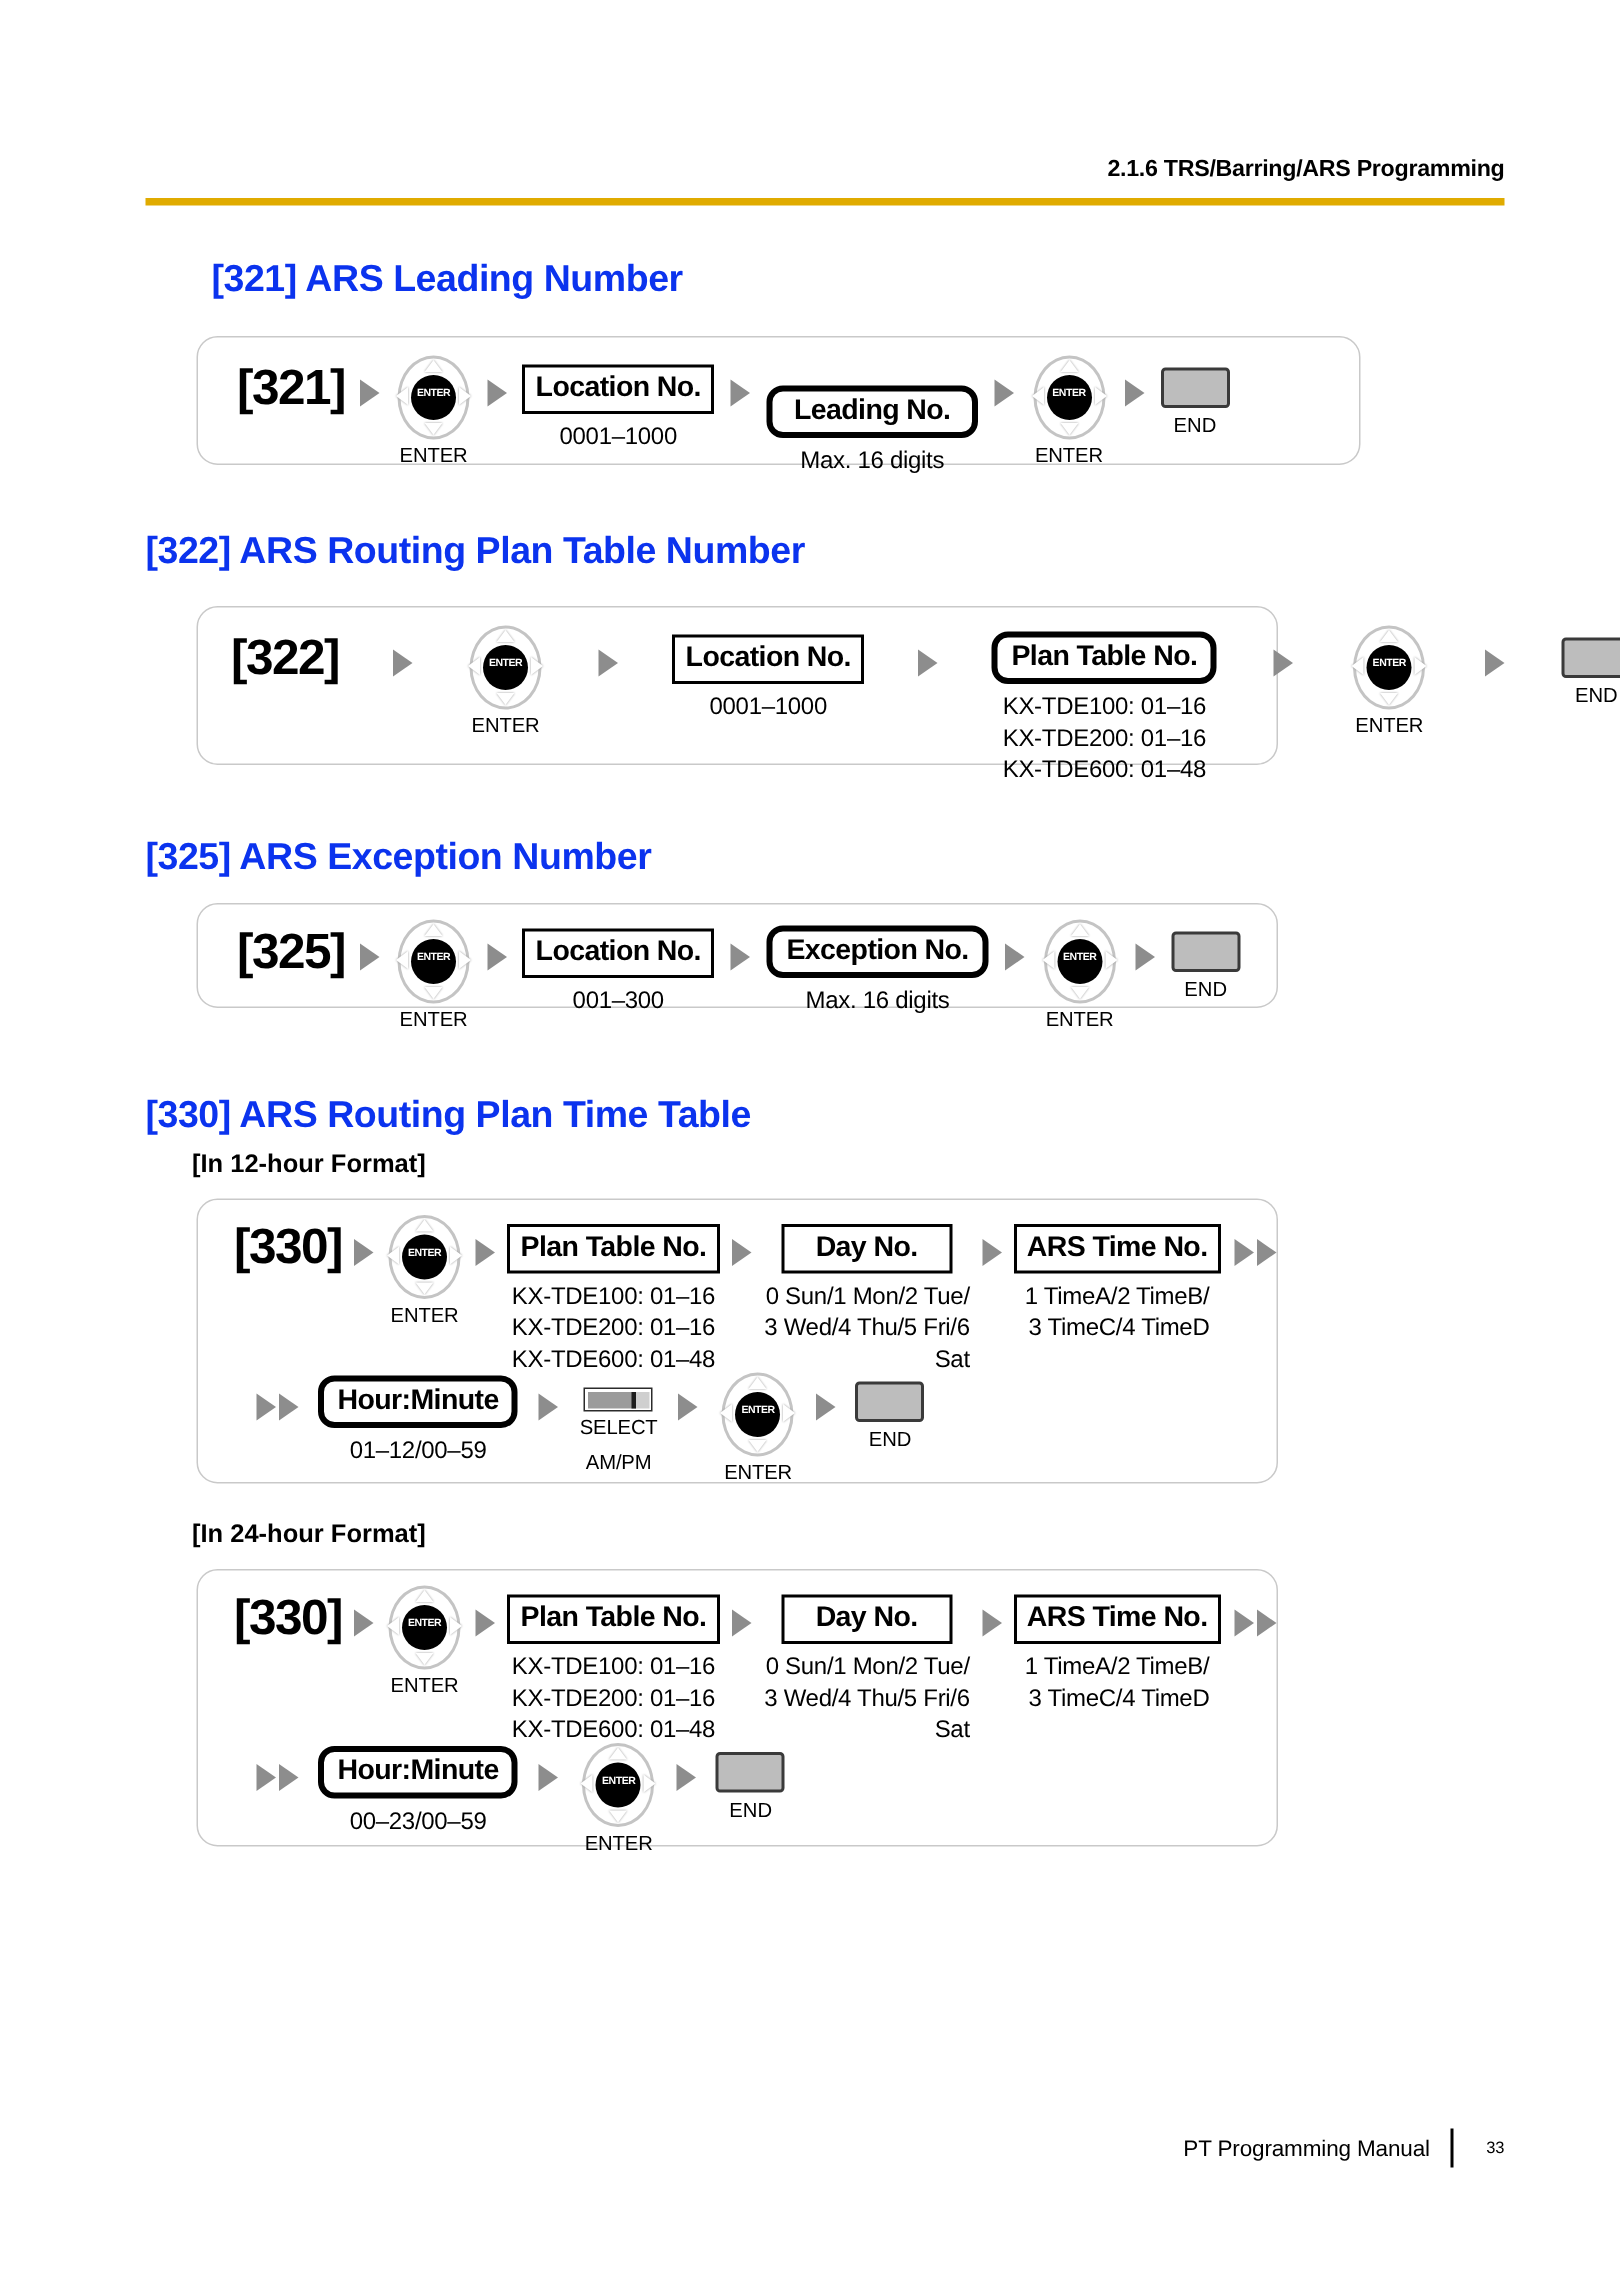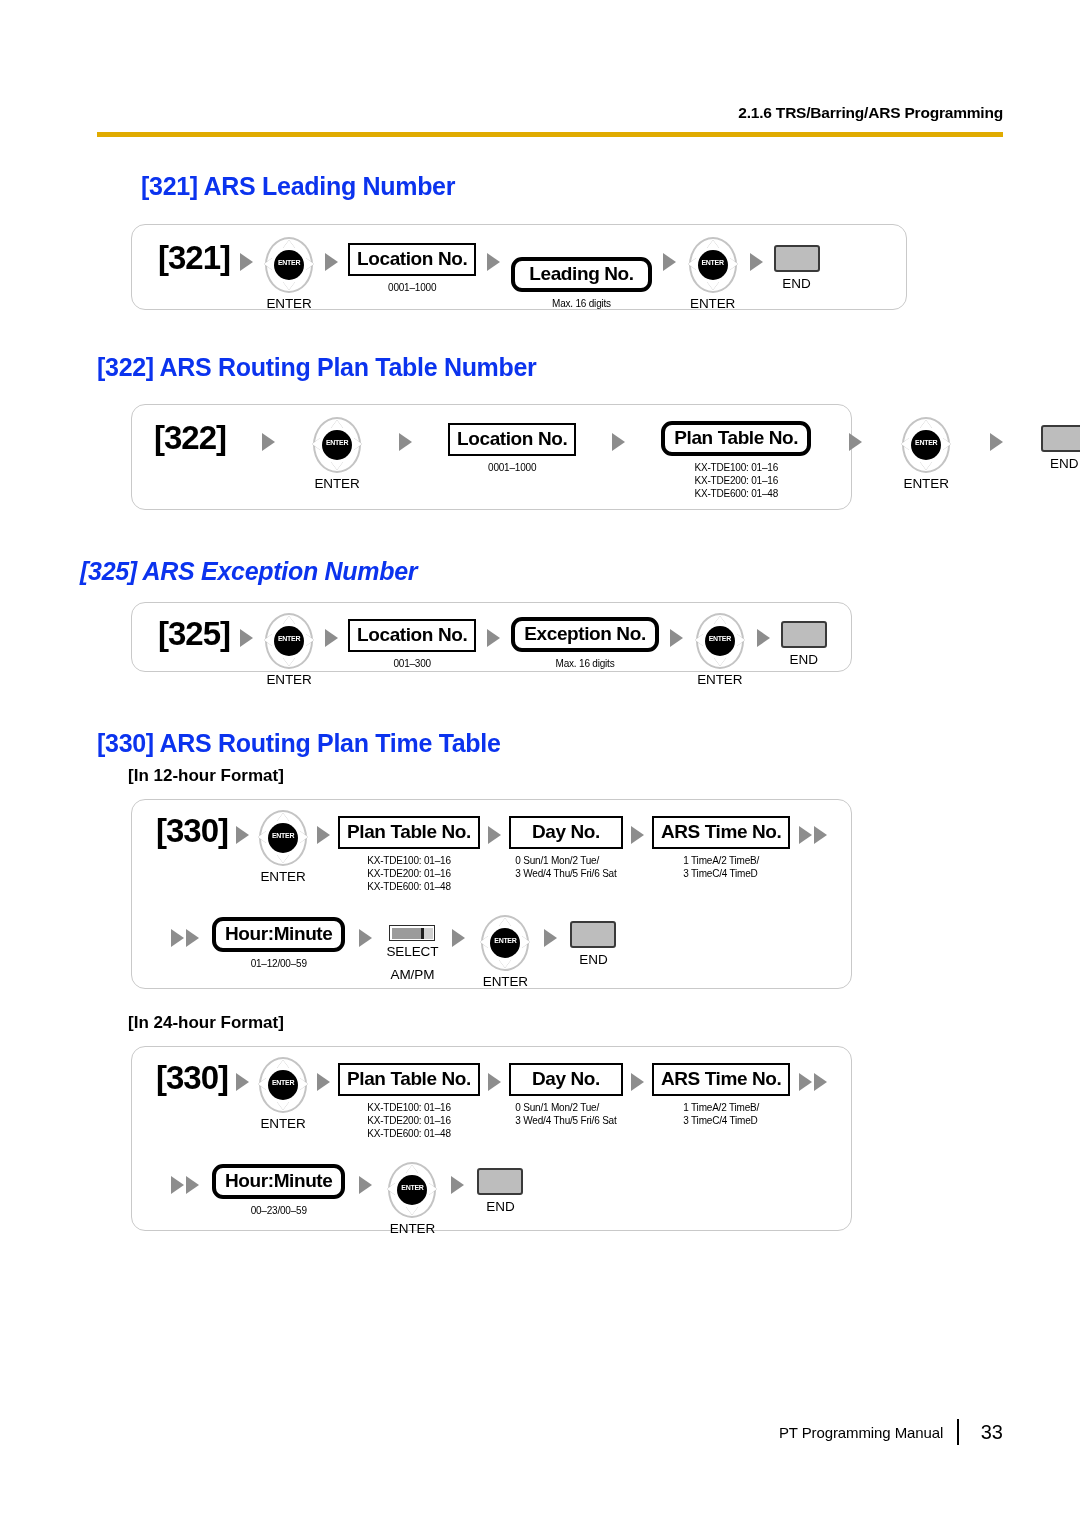--- a/index.html
+++ b/index.html
@@ -73,23 +73,23 @@
   }
 
   
   .cell {
     display: flex;
     flex-direction: column;
     align-items: center;
     position: relative;
   }
   .cell .cap {
-    font-size: 10px;
+    font-size: 16px;
     line-height: 1.32;
-    text-align: left;
+    text-align: right;
     margin-top: 5px;
     white-space: pre-line;
     letter-spacing: -0.2px;
   }
 
   
   .step-code {
     font-size: 33px;
     font-weight: bold;
     letter-spacing: -1px;
@@ -266,21 +266,21 @@
     font-size: 15px;
     letter-spacing: -0.1px;
   }
   .footer .fdiv {
     width: 1.5px;
     height: 26px;
     background: #000;
     margin: 0 22px 0 14px;
   }
   .footer .fpage {
-    font-size: 20px;
+    font-size: 11px;
   }
 </style>
 </head>
 <body>
 
 <div class="page-header">
   <div class="hdr-text">2.1.6 TRS/Barring/ARS Programming</div>
   <div class="hdr-rule"></div>
 </div>
 
@@ -429,21 +429,21 @@
     </div>
 
     <div class="cell" style="margin-top:8px;">
       <div class="end-key"></div>
       <div class="end-caption">END</div>
     </div>
 
   </div>
 </div>
 
-<div class="sec-heading" style="left:80px; top:557px;font-style:italic;">[325] ARS Exception Number</div>
+<div class="sec-heading" style="left:97px; top:557px;">[325] ARS Exception Number</div>
 
 <div class="flow-box" style="left:131px; top:602px; width:721px; height:70px;">
   <div class="flow-row" style="left:26px; top:10px;">
 
     <div class="cell">
       <div class="step-code">[325]</div>
     </div>
 
     <div class="arrow-wrap" style="margin:16px 10px 0 10px;">
       <div class="arrow"></div>

